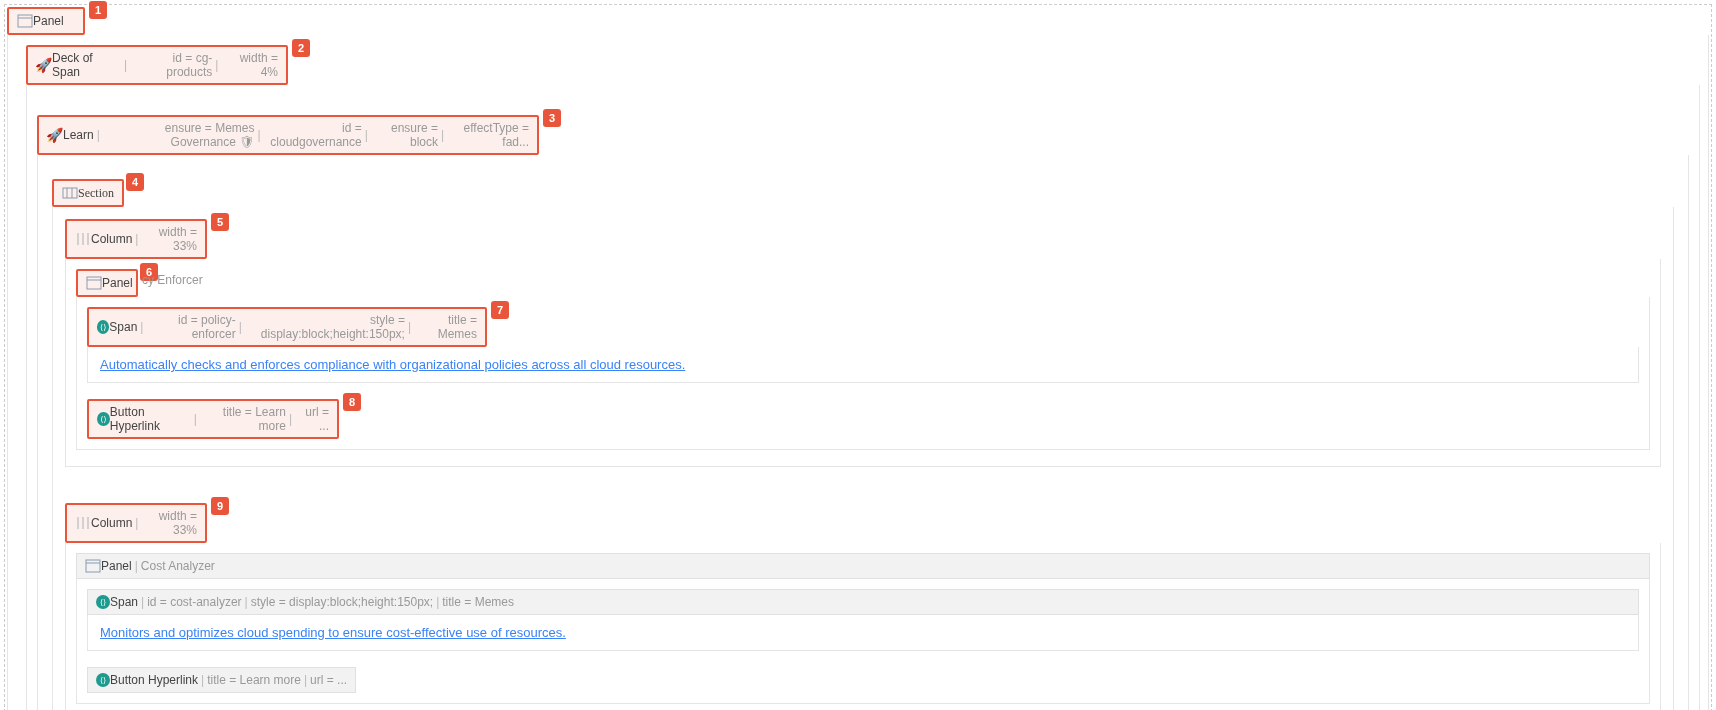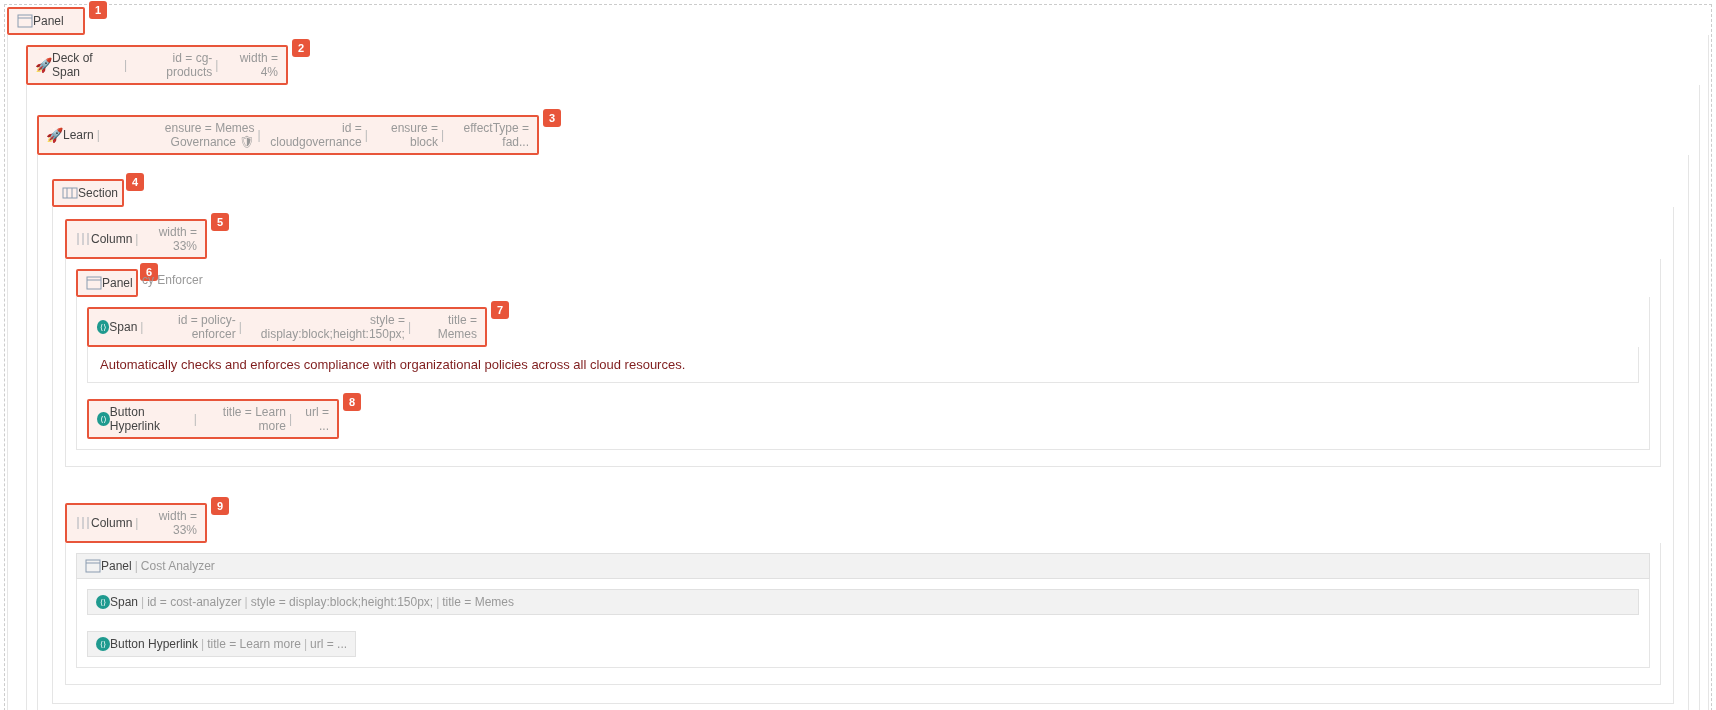--- a/index.html
+++ b/index.html
@@ -71,22 +71,23 @@
       justify-content: center;
       padding: 0 4px;
       right: -22px;
       top: -6px;
     }
     .span-body {
       background: #fff;
       border: 1px solid #e5e5e5;
       border-top: none;
       padding: 10px 12px;
-      color: #7f1d1d;
+      color: #3b82f6;
       font-size: 13px;
+      text-decoration: underline;
     }
     .indent-children {
       padding-left: 18px;
     }
     
     .ic-panel rect { fill: none; stroke: #8a9bb0; stroke-width: 1; }
     .ic-panel line { stroke: #8a9bb0; stroke-width: 1; }
     .ic-rocket { font-size: 14px; line-height: 1; }
     .ic-section rect { fill: none; stroke: #8a9bb0; stroke-width: 1; }
     .ic-circ { width: 14px; height: 14px; border-radius: 50%; background: #1f9a8f; color: #fff; font-size: 8px; display: inline-flex; align-items: center; justify-content: center; }
@@ -144,21 +145,21 @@
                 <span class="attr-sep">|</span>
                 <span class="attr"><span>effectType</span> = <span>fad...</span></span>
               </div>
               <span class="badge">3</span>
             </div>
 
             <div class="node-body white" style="padding:24px 14px 14px 14px;">
 
               <div class="node">
                 <div class="sel-wrap" style="width:70px;">
-                  <div class="node-header selected" style="width:72px;">
+                  <div class="node-header selected" style="width:72px;font-family:Liberation Serif, serif;">
                     <span class="icon">
                       <svg class="ic-section" viewBox="0 0 16 16">
                           <rect x="1" y="3" width="14" height="10"></rect>
                           <line x1="5" y1="3" x2="5" y2="13" stroke="#8a9bb0"></line>
                           <line x1="10" y1="3" x2="10" y2="13" stroke="#8a9bb0"></line>
                         </svg>
                     </span>
                     <span class="label-strong">Section</span>
                   </div>
                   <span class="badge">4</span>
@@ -281,20 +282,21 @@
                             <div class="node-header">
                               <span class="ic-circ">⟨⟩</span>
                               <span class="label-strong">Span</span>
                               <span class="attr-sep">|</span>
                               <span class="attr"><span>id</span> = <span>cost-analyzer</span></span>
                               <span class="attr-sep">|</span>
                               <span class="attr"><span>style</span> = <span>display:block;height:150px;</span></span>
                               <span class="attr-sep">|</span>
                               <span class="attr"><span>title</span> = <span>Memes</span></span>
                             </div>
+                            <div class="span-body">Monitors and optimizes cloud spending to ensure cost-effective use of resources.</div>
                           </div>
 
                           <div class="row-gap"></div>
 
                           <div class="node" style="margin-bottom:0;">
                             <div class="node-header" style="display:inline-flex;">
                               <span class="ic-circ">⟨⟩</span>
                               <span class="label-strong">Button Hyperlink</span>
                               <span class="attr-sep">|</span>
                               <span class="attr"><span>title</span> = <span>Learn more</span></span>

